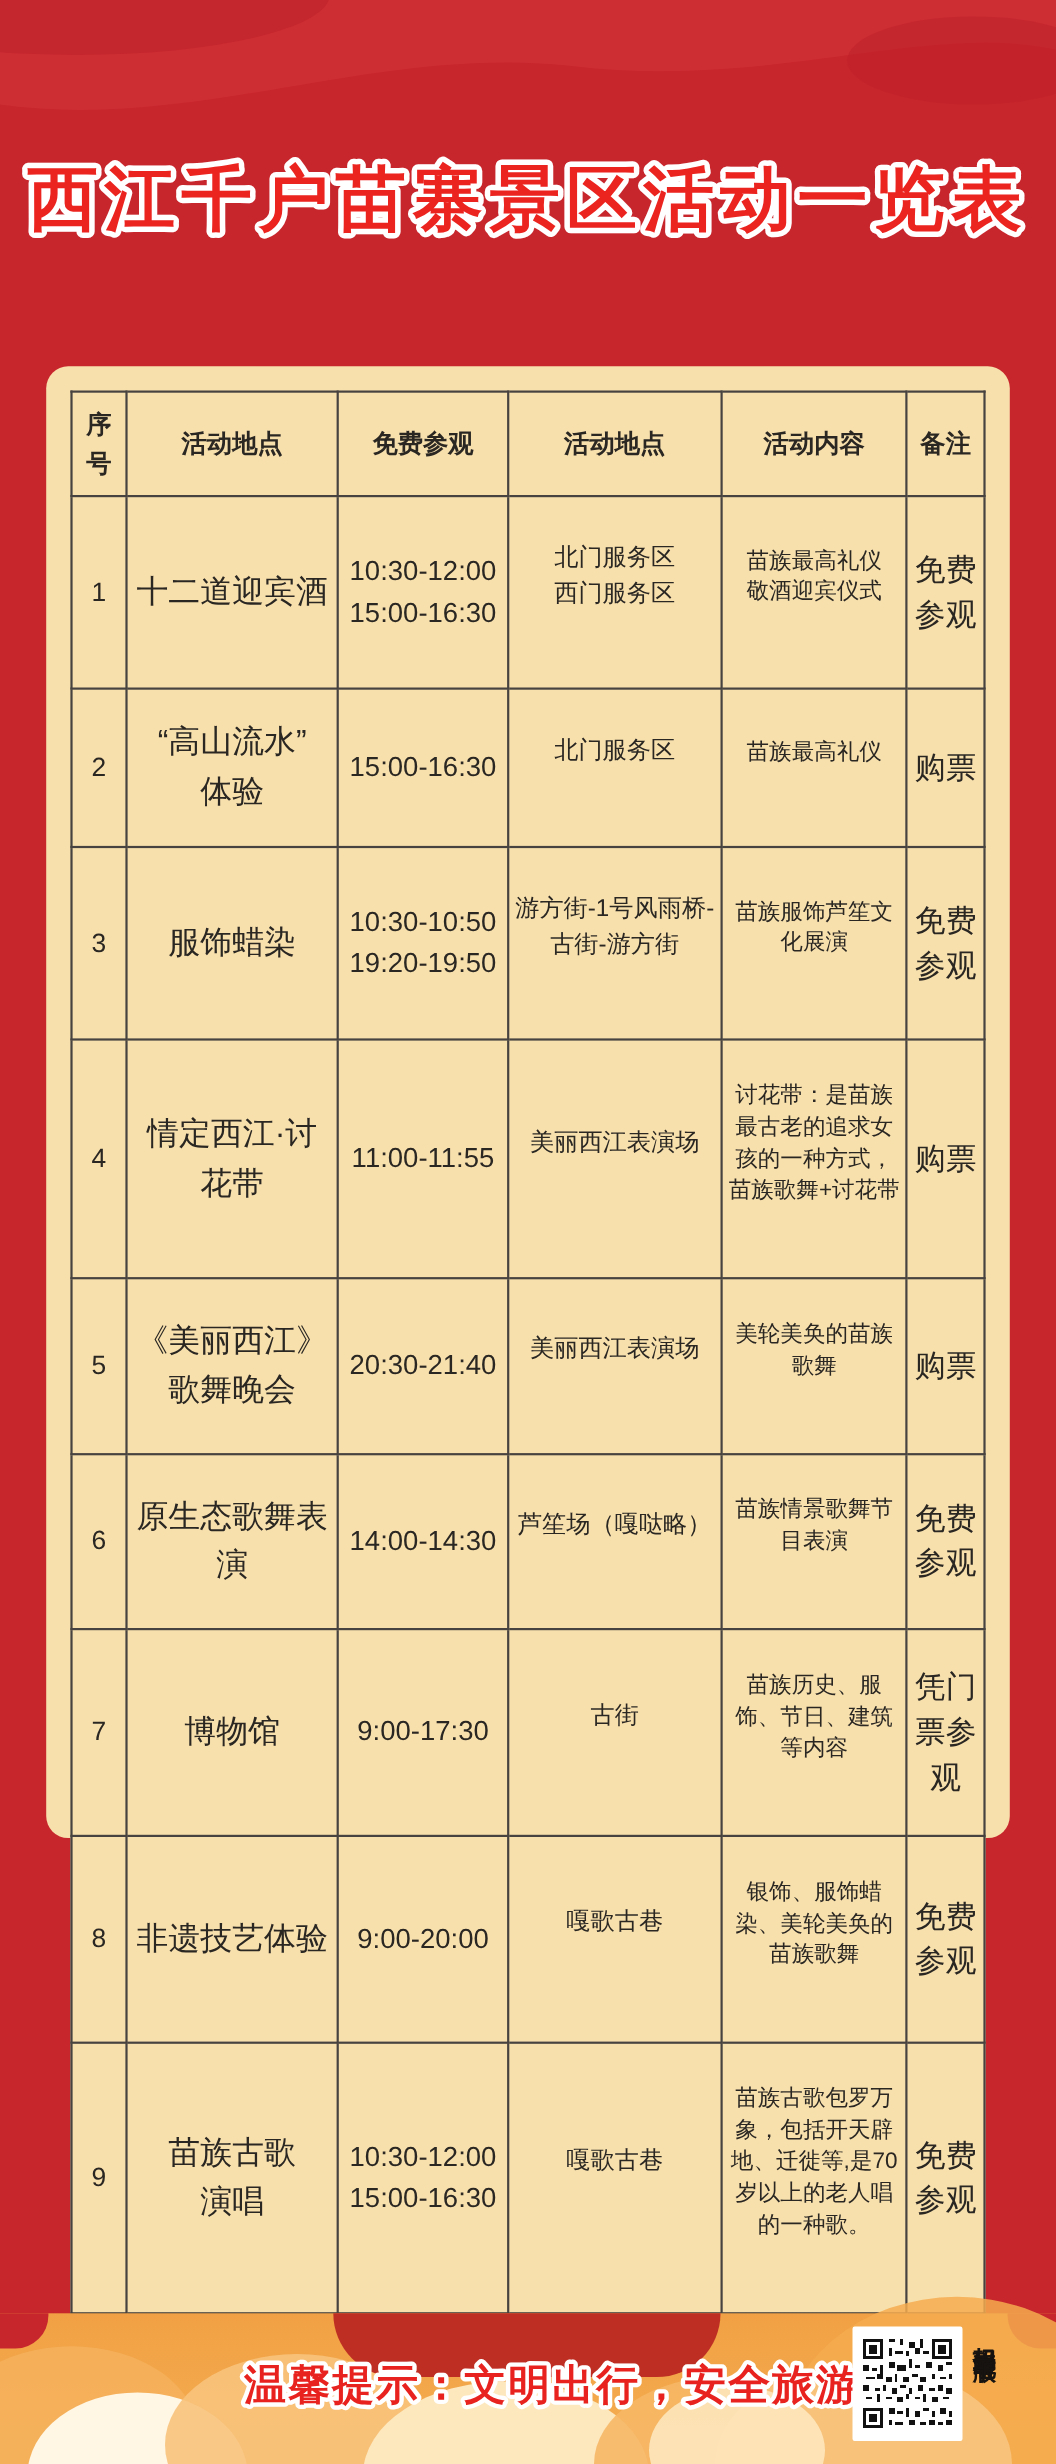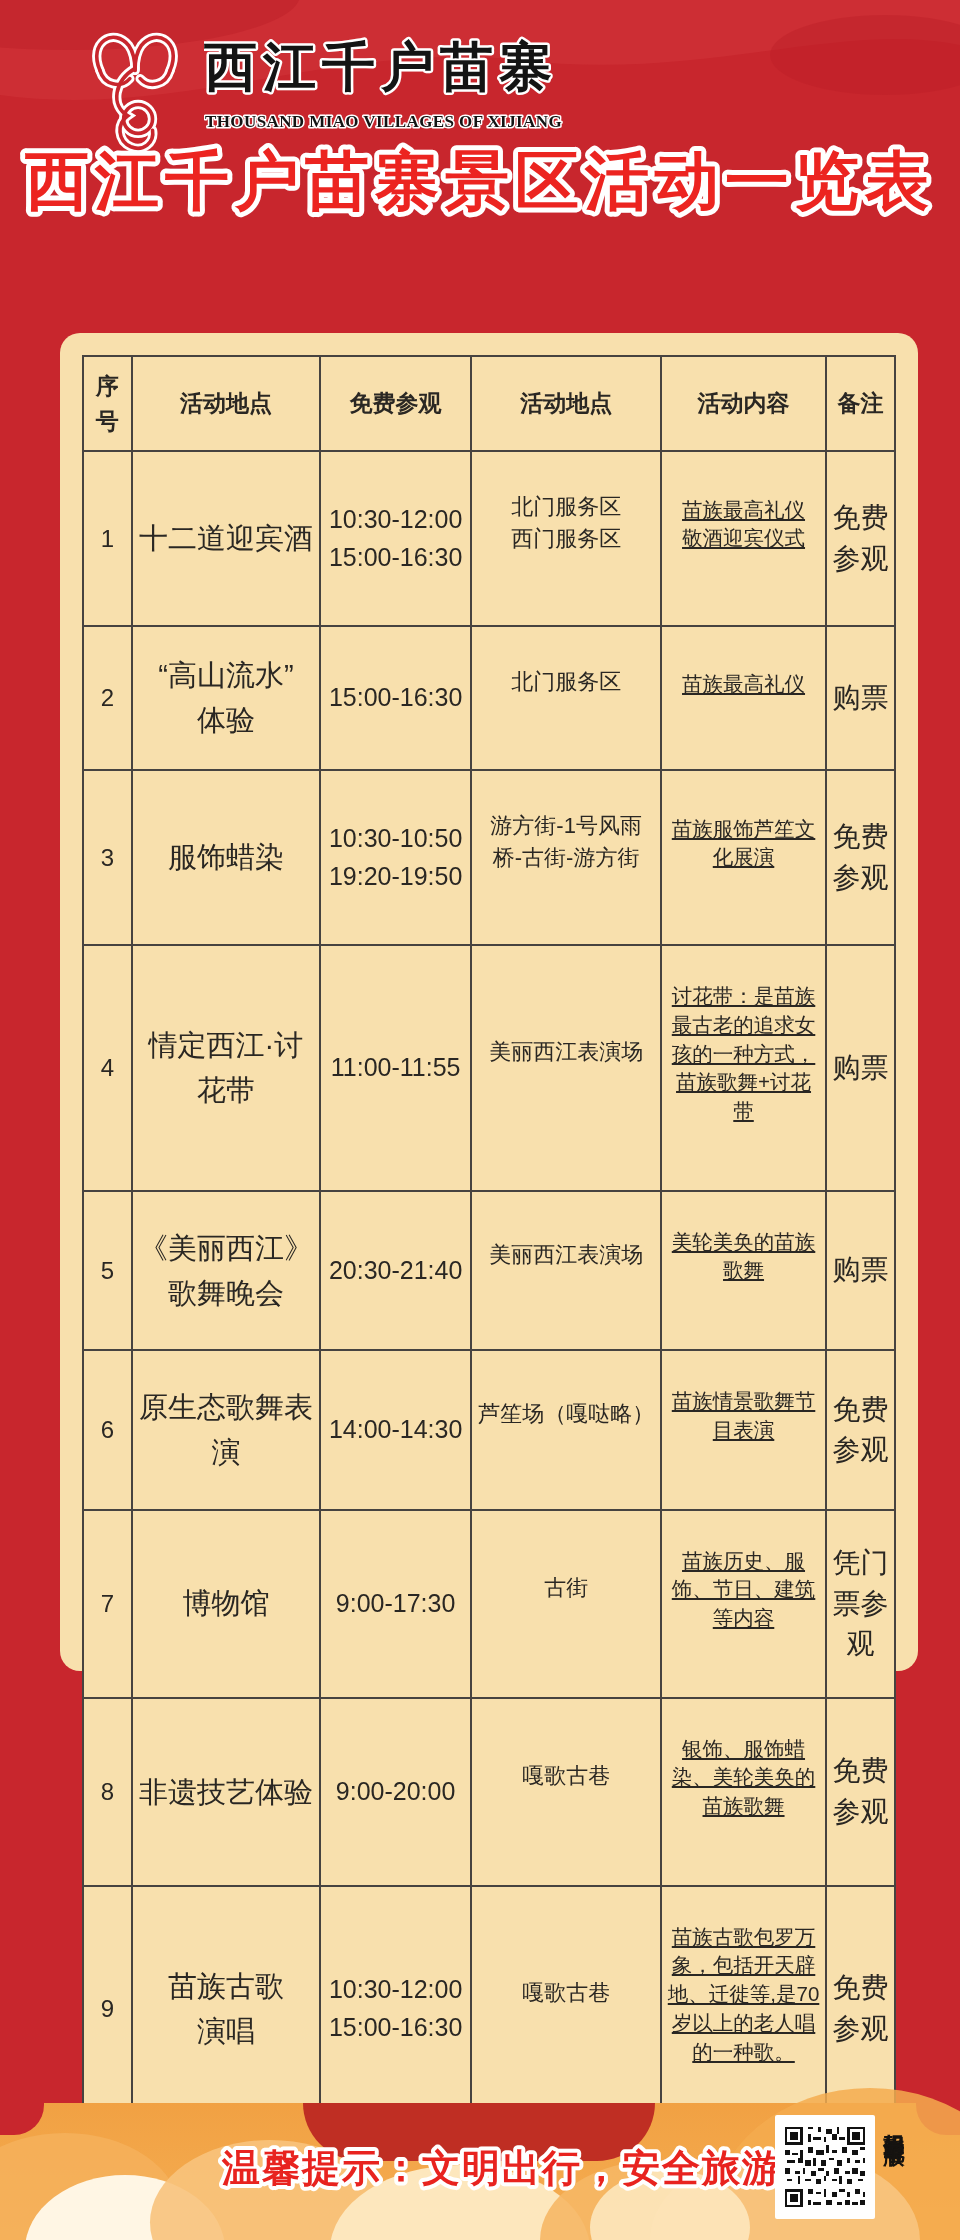--- a/index.html
+++ b/index.html
@@ -11,37 +11,37 @@
   
   .top-decor { position:absolute; left:0; top:0; width:960px; height:150px; }
   
   .brand { position:absolute; left:80px; top:25px; height:135px; display:flex; align-items:flex-start; }
   .brand-logo { width:110px; height:130px; }
   .brand-text { margin-left:14px; margin-top:10px; }
   
   .title-svg { position:absolute; left:0; top:137px; width:960px; height:100px; }
   
   .table-panel {
-    position:absolute; left:60px; right:42px; top:333px; height:1338px;
+    position:absolute; left:42px; right:42px; top:333px; height:1338px;
     background:#f8e0ad; border-radius:20px; padding:22px; box-sizing:border-box;
   }
   table.activities {
     width:100%; height:100%; border-collapse:collapse; table-layout:fixed;
     background:#f8e0ad;
   }
   .activities th, .activities td {
     border:2px solid #474340; text-align:center; vertical-align:middle;
     padding:7px 4px; white-space:pre-line; color:#2a2723; word-break:break-all;
   }
   .activities th { font-size:23px; font-weight:700; padding:12px 2px; line-height:1.5; }
   .c-no      { font-size:24px; }
   .c-project { font-size:29px; line-height:1.55; }
   .c-time    { font-size:25px; line-height:1.5; }
   .c-loc     { font-size:22px; line-height:1.45; }
-  .c-content { font-size:20.5px; line-height:1.4;text-decoration:underline; }
+  .c-content { font-size:20.5px; line-height:1.4; }
   .c-note    { font-size:28px; line-height:1.45; }
   tbody tr:nth-child(17) .c-content { font-size:18px; }
   
   .footer {
     position:absolute; left:0; right:0; top:2103px; bottom:0;
     background:linear-gradient(180deg,#f1a143 0%,#f5ae53 100%); overflow:visible;
   }
   .footer .corner { position:absolute; top:0; width:44px; height:32px; background:#c8262d; }
   .footer .corner.left  { left:0;  border-bottom-right-radius:30px; }
   .footer .corner.right { right:0; border-bottom-left-radius:30px; }
@@ -66,40 +66,20 @@
 <body>
 
 <div class="poster">
 
   <svg class="top-decor" viewBox="0 0 960 150" preserveAspectRatio="none">
     <path d="M0,95 C180,120 340,40 520,60 C700,82 840,20 960,45 L960,0 L0,0 Z" fill="#d2343b" opacity="0.55"></path>
     <ellipse cx="70" cy="-5" rx="230" ry="55" fill="#bd2027" opacity="0.5"></ellipse>
     <ellipse cx="885" cy="55" rx="115" ry="40" fill="#bd2027" opacity="0.45"></ellipse>
   </svg>
 
-  <div class="brand">
-    <svg class="brand-logo" viewBox="0 0 100 126">
-      <defs>
-        <g id="horn" fill="none" stroke-linecap="round">
-          <path d="M16,44 C4,16 30,2 44,20 C49,27 50,36 50,44"></path>
-          <path d="M84,44 C96,16 70,2 56,20 C51,27 50,36 50,44"></path>
-          <path d="M16,44 C20,58 36,62 45,52"></path>
-          <path d="M84,44 C80,58 64,62 55,52"></path>
-          <path d="M50,42 C30,54 26,78 43,88 C32,96 33,112 46,118 C58,123 69,114 67,102"></path>
-          <circle cx="53" cy="91" r="14"></circle>
-        </g>
-      </defs>
-      <use href="#horn" xlink:href="#horn" stroke="#ffffff" stroke-width="9"></use>
-      <use href="#horn" xlink:href="#horn" stroke="#c8262d" stroke-width="3.5"></use>
-    </svg>
-    <svg class="brand-text" width="430" height="110" viewBox="0 0 430 110">
-      <text x="0" y="50" font-family="Liberation Sans, DejaVu Sans, sans-serif" font-size="53" font-weight="900" fill="#141414" stroke="#ffffff" stroke-width="5" paint-order="stroke" stroke-linejoin="round" letter-spacing="6">西江千户苗寨</text>
-      <text x="1" y="92" font-family="Liberation Serif, DejaVu Serif, serif" font-size="17" font-weight="700" fill="#141414" stroke="#ffffff" stroke-width="3" paint-order="stroke" stroke-linejoin="round" letter-spacing="0.4">THOUSAND MIAO VILLAGES OF XIJIANG</text>
-    </svg>
-  </div>
 
   <svg class="title-svg" viewBox="0 0 960 100">
     <text x="480" y="66" text-anchor="middle" font-family="Liberation Sans, DejaVu Sans, sans-serif" font-size="64" font-weight="900" fill="#ec2420" stroke="#ffffff" stroke-width="10" paint-order="stroke" stroke-linejoin="round" letter-spacing="6">西江千户苗寨景区活动一览表</text>
   </svg>
 
   <div class="table-panel">
     <table class="activities">
       <colgroup>
         <col style="width:6%">
           <col style="width:23.2%">

